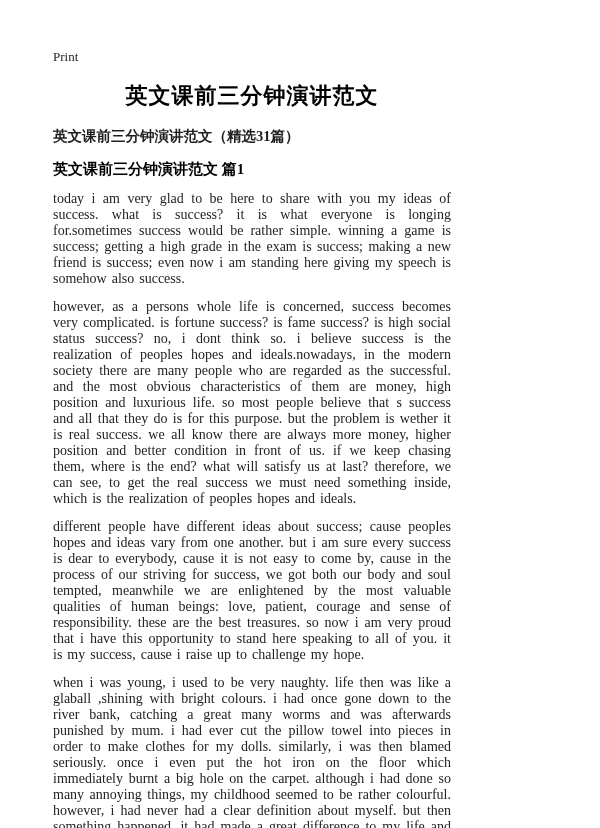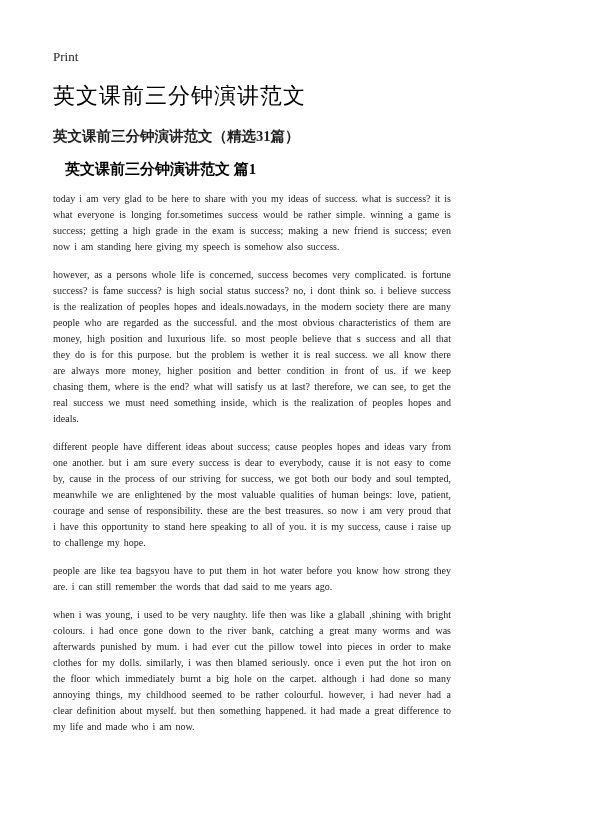--- a/index.html
+++ b/index.html
@@ -26,43 +26,43 @@
     line-height: 14px;
     color: #1f1f1f;
     text-decoration: none;
     cursor: pointer;
     display: inline-block;
   }
   .doc-title {
     margin: 18px 0 0 0;
     font-size: 22px;
     line-height: 26px;
-    font-weight: normal;
-    text-align: left;
+    font-weight: bold;
+    text-align: center;
     color: #000000;
     letter-spacing: 1px;
     font-family: "Liberation Serif", "DejaVu Serif", serif;
   }
   .doc-subtitle {
     margin-top: 18px;
     font-size: 14.5px;
     line-height: 19px;
     font-weight: bold;
     color: #1f1f1f;
   }
   .essay-heading {
-    margin: 14px 0 0 12px;
+    margin: 14px 0 0 0;
     font-size: 15px;
     line-height: 19px;
     font-weight: bold;
     color: #000000;
   }
   .essay-paragraph {
     margin: 12px 0 0 0;
-    font-size: 10px;
+    font-size: 14px;
     line-height: 16px;
     text-align: justify;
     color: #222222;
     word-spacing: 1.5px;
   }
 </style>
 </head>
 <body>
 
 <div class="page">
@@ -74,17 +74,16 @@
   <div class="doc-subtitle">英文课前三分钟演讲范文（精选31篇）</div>
 
   <section>
     <h2 class="essay-heading">英文课前三分钟演讲范文 篇1</h2>
     <p class="essay-paragraph">today i am very glad to be here to share with you my ideas of success. what is success? it is what everyone is longing for.sometimes success would be rather simple. winning a game is success; getting a high grade in the exam is success; making a new friend is success; even now i am standing here giving my speech is somehow also success.</p>
     <p class="essay-paragraph">however, as a persons whole life is concerned, success becomes very complicated. is fortune success? is fame success? is high social status success? no, i dont think so. i believe success is the realization of peoples hopes and ideals.nowadays, in the modern society there are many people who are regarded as the successful. and the most obvious characteristics of them are money, high position and luxurious life. so most people believe that s success and all that they do is for this purpose. but the problem is wether it is real success. we all know there are always more money, higher position and better condition in front of us. if we keep chasing them, where is the end? what will satisfy us at last? therefore, we can see, to get the real success we must need something inside, which is the realization of peoples hopes and ideals.</p>
     <p class="essay-paragraph">different people have different ideas about success; cause peoples hopes and ideas vary from one another. but i am sure every success is dear to everybody, cause it is not easy to come by, cause in the process of our striving for success, we got both our body and soul tempted, meanwhile we are enlightened by the most valuable qualities of human beings: love, patient, courage and sense of responsibility. these are the best treasures. so now i am very proud that i have this opportunity to stand here speaking to all of you. it is my success, cause i raise up to challenge my hope.</p>
   </section>
 
   <section>
-    <p class="essay-paragraph">people are like tea bagsyou have to put them in hot water before you know how strong they are. i can still remember the words that dad said to me years ago.</p>
     <p class="essay-paragraph">when i was young, i used to be very naughty. life then was like a glaball ,shining with bright colours. i had once gone down to the river bank, catching a great many worms and was afterwards punished by mum. i had ever cut the pillow towel into pieces in order to make clothes for my dolls. similarly, i was then blamed seriously. once i even put the hot iron on the floor which immediately burnt a big hole on the carpet. although i had done so many annoying things, my childhood seemed to be rather colourful. however, i had never had a clear definition about myself. but then something happened. it had made a great difference to my life and made who i am now.</p>
   </section>
 
 </div>
 
 </body></html>

